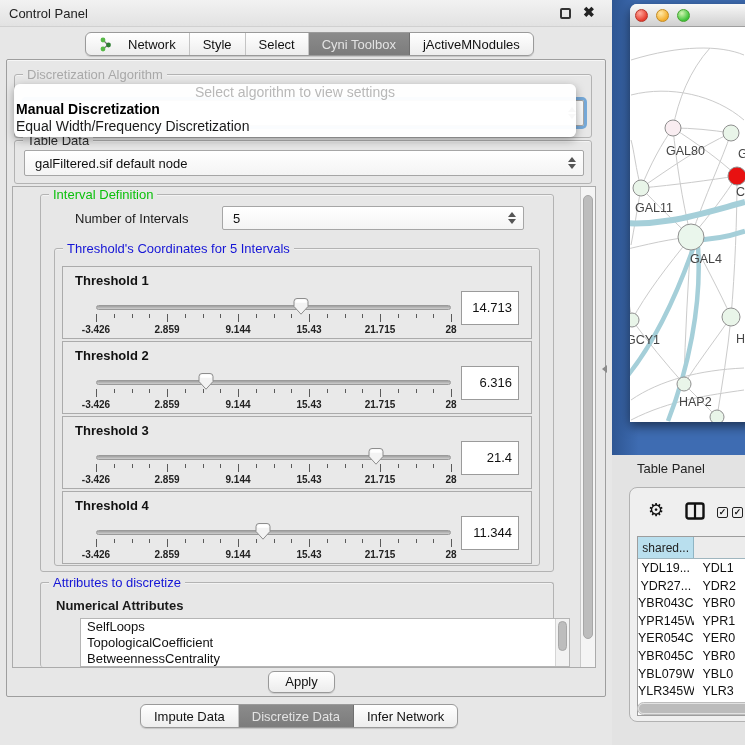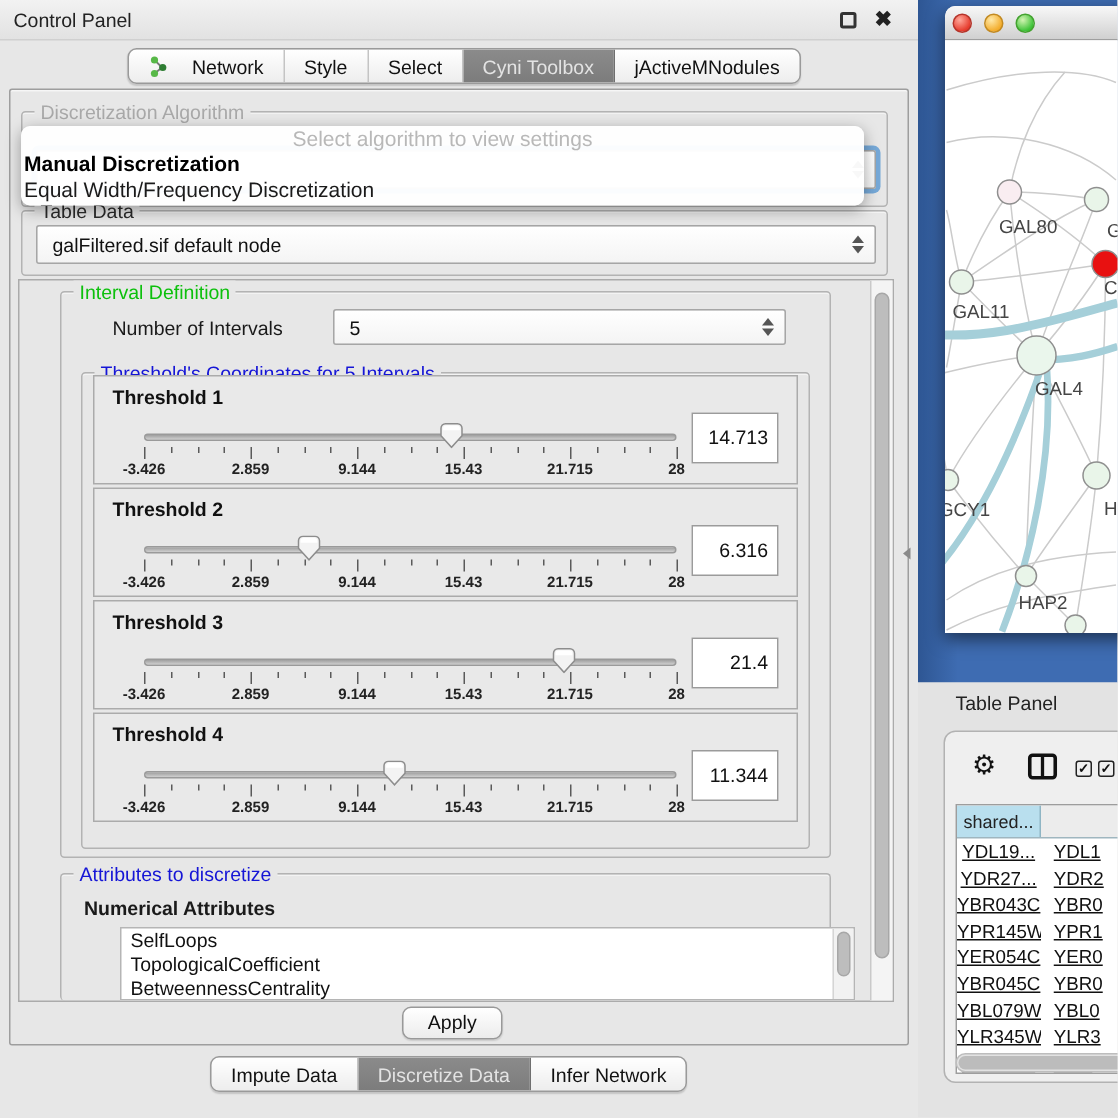--- a/index.html
+++ b/index.html
@@ -90,21 +90,21 @@
   .split-icon { position:absolute; left:55px; top:14px; }
   .cb-icon { position:absolute; top:19px; width:11px; height:11px; border:1.5px solid #222; border-radius:2px; font-size:9px; line-height:9px; text-align:center; color:#111; font-weight:bold; }
   #cb1 { left:87px; } #cb2 { left:102px; }
 
   #tp-table { position:absolute; left:7px; top:48px; width:122px; height:180px; background:#fff; border:1px solid #9d9d9d; overflow:hidden; }
   .tp-header { display:flex; height:22px; border-bottom:1px solid #9fb6bf; }
   .tp-hcell { font-size:12px; color:#222; padding-top:4px; text-align:center; }
   .tp-hcell.c1 { width:71px; background:#b9dfee; border-right:1px solid #8fb5c4; }
   .tp-hcell.c2 { width:80px; background:#ececec; text-align:right; padding-right:2px; }
   .tp-row { display:flex; height:17.6px; font-size:12.5px; color:#111; }
-  .tp-cell { padding-top:2px; white-space:nowrap; overflow:hidden;text-decoration:underline; }
+  .tp-cell { padding-top:2px; white-space:nowrap; overflow:hidden; }
   .tp-cell.c1 { width:71px; text-align:center; }
   .tp-cell.c2 { width:80px; padding-left:9px; }
   #tp-hscroll { position:absolute; left:7px; top:214px; width:122px; height:13px; background:#e2e2e2; border:1px solid #bdbdbd; border-radius:7px; }
   #tp-hscroll .thumb { position:absolute; left:1px; top:1px; width:118px; height:9px; background:#bcbcbc; border-radius:5px; }
 
   .grip-arrow { position:absolute; left:602px; top:365px; width:0; height:0;
     border-top:4px solid transparent; border-bottom:4px solid transparent; border-right:5px solid #8a8a8a; }
 
   svg text { font-family:"Liberation Sans", sans-serif; }
 </style>
@@ -191,21 +191,21 @@
       <span>5</span>
       <span class="arrows">
           <span class="arrow-up"></span>
           <span class="arrow-down"></span>
         </span>
     </div>
 
     <div class="groupbox" style="left:54px; top:248px; width:486px; height:318px;">
       <span class="grouplabel lbl-blue" style="white-space:nowrap;">Threshold's Coordinates for 5 Intervals</span>
     </div>
-    <div id="thresholds" style="position:absolute; left:62px; top:250px; width:568px;">
+    <div id="thresholds" style="position:absolute; left:62px; top:266px; width:568px;">
         <div class="thr-panel">
           <div class="thr-label">Threshold 1</div>
           <div class="thr-track"></div>
           <div class="thr-ticks">
             <div class="thr-tick" style="left: 0px; height: 8px;"></div>
             <div class="thr-tick" style="left: 17.75px; height: 4px;"></div>
             <div class="thr-tick" style="left: 35.5px; height: 4px;"></div>
             <div class="thr-tick" style="left: 53.25px; height: 4px;"></div>
             <div class="thr-tick" style="left: 71px; height: 8px;"></div>
             <div class="thr-tick" style="left: 88.75px; height: 4px;"></div>

